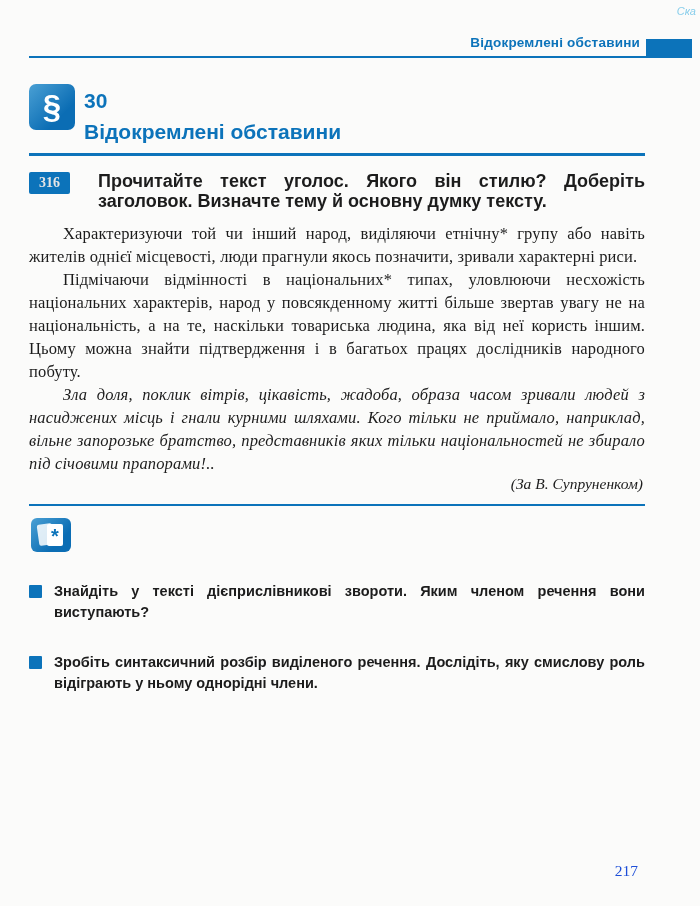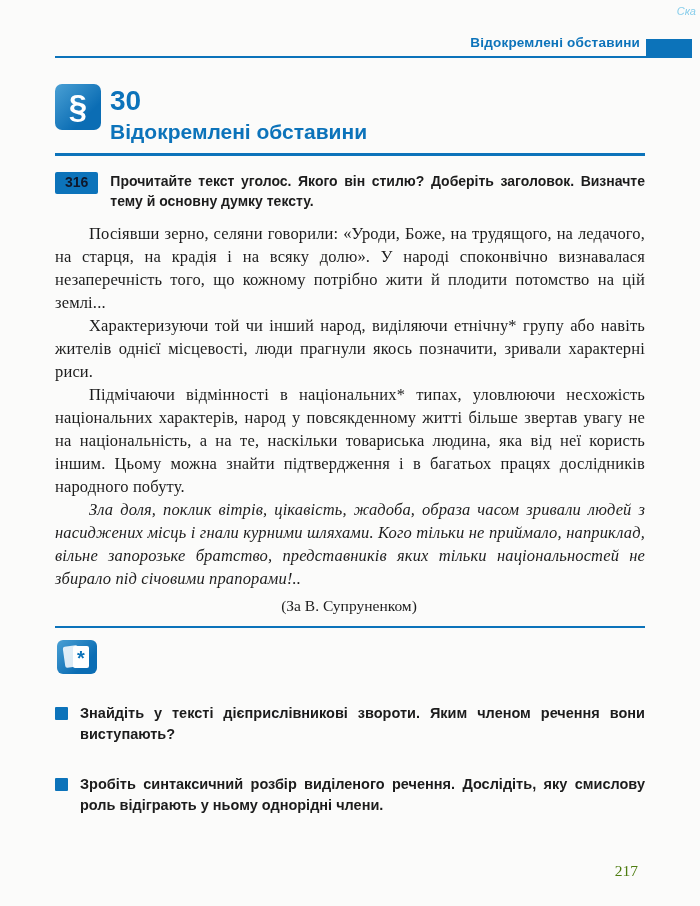--- a/index.html
+++ b/index.html
@@ -10,21 +10,21 @@
     color:#1c1c1c;
     position:relative;
     overflow:hidden;
   }
   .watermark {
     position:absolute; top:5px; right:4px;
     color:#74c6e9; font-size:11px; font-style:italic;
     font-family:"Liberation Sans", sans-serif;
     opacity:.85;
   }
-  .page { padding:34px 55px 0 55px; position:relative; }
+  .page { padding:34px 55px 0 29px; position:relative; }
 
   
   .running-header { position:relative; height:24px; margin-right:-47px; }
   .rh-text {
     position:absolute; right:52px; top:1px;
     color:#0c73ba; font-family:"Liberation Sans", sans-serif;
     font-weight:bold; font-size:13.5px; letter-spacing:.2px;
   }
   .rh-line { position:absolute; left:0; right:0; bottom:0; height:2px; background:#0c73ba; }
   .rh-tab { position:absolute; right:0; bottom:2px; width:46px; height:17px; background:#0c73ba; }
@@ -34,52 +34,52 @@
   .par-icon {
     width:46px; height:46px; flex:none;
     background:linear-gradient(135deg,#4aa0d4 0%, #0b6db4 70%);
     border-radius:7px; color:#fff;
     font-family:"Liberation Sans", sans-serif; font-weight:bold;
     font-size:33px; line-height:46px; text-align:center;
   }
   .section-info { margin-left:9px; padding-top:2px; }
   .section-number {
     color:#0c73ba; font-family:"Liberation Sans", sans-serif;
-    font-weight:bold; font-size:28px; line-height:30px;
+    font-weight:bold; font-size:21px; line-height:30px;
   }
   .section-title {
     color:#0c73ba; font-family:"Liberation Sans", sans-serif;
     font-weight:bold; font-size:21px; line-height:25px; margin-top:3px;
   }
   .section-rule { height:3px; background:#0c73ba; margin-top:9px; }
 
   
   .exercise { display:flex; margin-top:15px; }
   .ex-num {
-    flex:none; background:#0c73ba; color:#0f172a;
-    font-family:Liberation Sans, sans-serif; font-weight:bold;
+    flex:none; background:#0c73ba; color:#e5e5e5;
+    font-family:Liberation Serif, serif; font-weight:bold;
     font-size:14px; line-height:19px; padding:1px 10px 2px; height:22px;
     border-radius:2px; margin-top:1px;
   }
   .ex-instruction {
-    margin-left:12px;
+    margin-left:28px;
     font-family:"Liberation Sans", sans-serif; font-weight:bold;
-    font-size:14px; line-height:20px; text-align:justify;
+    font-size:18px; line-height:20px; text-align:justify;
   }
 
   
   .body-text { margin-top:11px; }
   .body-text p {
     font-size:16.5px; line-height:23px; letter-spacing:.15px;
     text-align:justify; text-indent:34px;
   }
   .body-text p.italic { font-style:italic; }
   .attribution {
-    text-align:center; font-size:15.5px;
-    margin-top:7px; padding-right:2px;
+    text-align:right; font-style:italic; font-size:15.5px;
+    padding-right:2px;
   }
 
   
   .glossary {
     border-top:2px solid #0c73ba;
     margin-top:11px; padding-top:12px;
     display:flex;
   }
   .gloss-icon {
     position:relative; flex:none;
@@ -106,21 +106,21 @@
   .task { display:flex; margin-top:29px; }
   .task-bullet { flex:none; width:13px; height:13px; background:#0c73ba; margin-top:4px; border-radius:1px; }
   .task-text {
     margin-left:12px;
     font-family:"Liberation Sans", sans-serif; font-weight:bold;
     font-size:14.5px; line-height:21px; text-align:justify;
   }
 
   .page-number {
     position:absolute; right:62px; bottom:26px;
-    font-size:15.5px; color:#4d7c0f;
+    font-size:15.5px; color:#1d4ed8;
   }
 </style>
 </head>
 <body>
 
 <span class="watermark">Ска</span>
 
 <div class="page">
 
   <div class="running-header">
@@ -137,21 +137,20 @@
     </div>
   </div>
   <div class="section-rule"></div>
 
   <div class="exercise">
     <span class="ex-num">316</span>
     <div class="ex-instruction">Прочитайте текст уголос. Якого він стилю? Доберіть заголовок. Визначте тему й основну думку тексту.</div>
   </div>
 
   <div class="body-text">
-    <p>Посіявши зерно, селяни говорили: «Уроди, Боже, на трудящого, на ледачого, на старця, на крадія і на всяку долю». У народі споконвічно визнавалася незаперечність того, що кожному потрібно жити й плодити потомство на цій землі...</p>
     <p>Характеризуючи той чи інший народ, виділяючи етнічну* групу або навіть жителів однієї місцевості, люди прагнули якось позначити, зривали характерні риси.</p>
     <p>Підмічаючи відмінності в національних* типах, уловлюючи несхожість національних характерів, народ у повсякденному житті більше звертав увагу не на національність, а на те, наскільки товариська людина, яка від неї користь іншим. Цьому можна знайти підтвердження і в багатьох працях дослідників народного побуту.</p>
     <p class="italic">Зла доля, поклик вітрів, цікавість, жадоба, образа часом зривали людей з насиджених місць і гнали курними шляхами. Кого тільки не приймало, наприклад, вільне запорозьке братство, представників яких тільки національностей не збирало під січовими прапорами!..</p>
     <div class="attribution">(За В. Супруненком)</div>
   </div>
 
   <div class="glossary">
     <span class="gloss-icon">
       <span class="card card-back"></span>
       <span class="card card-front">

